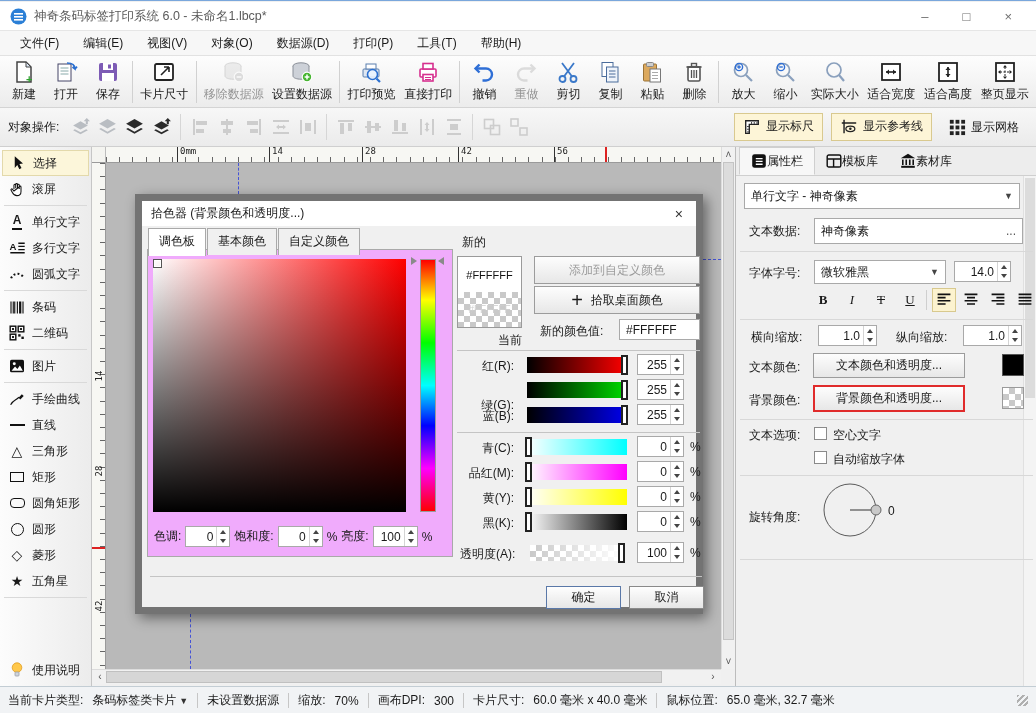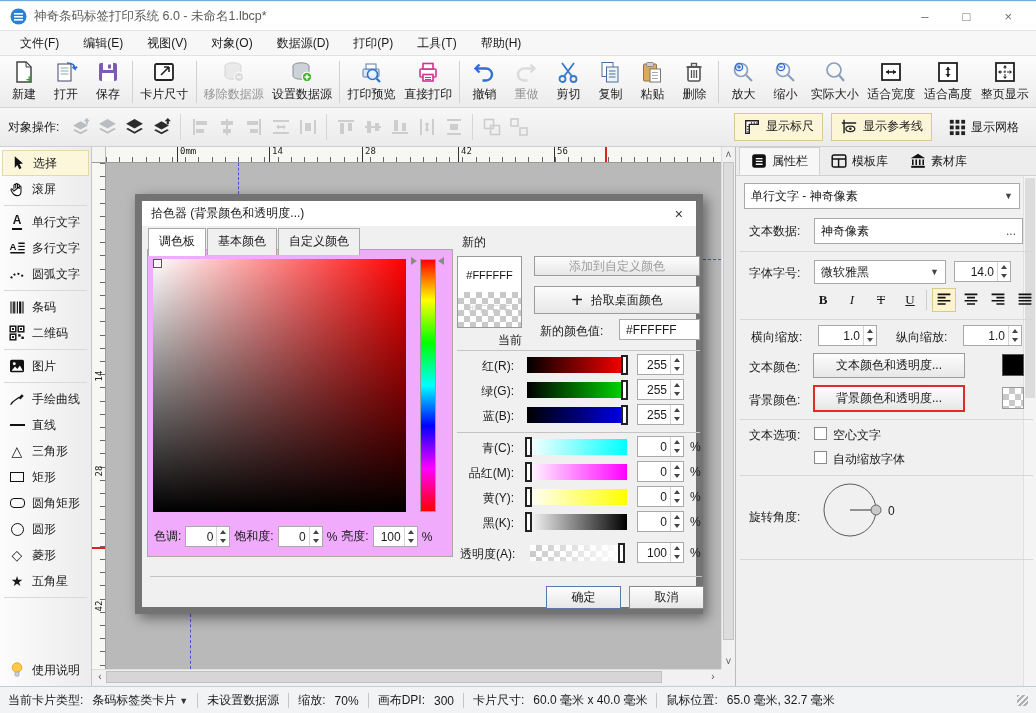--- a/index.html
+++ b/index.html
@@ -92,21 +92,21 @@
 .grad-y{background:linear-gradient(to right,#fff,#ff0)}
 .grad-k{background:linear-gradient(to right,#fff,#000)}
 .grad-a{background-image:linear-gradient(to right,rgba(255,255,255,0),#fff),linear-gradient(45deg,#c9c9c9 25%,transparent 25%,transparent 75%,#c9c9c9 75%),linear-gradient(45deg,#c9c9c9 25%,transparent 25%,transparent 75%,#c9c9c9 75%);background-size:100% 100%,12px 12px,12px 12px;background-position:0 0,0 0,6px 6px;background-color:#fff}
 .handle{position:absolute;top:-2px;width:7px;height:20px;background:#fff;border:2px solid #222}
 .hline{position:absolute;height:1px;background:#c4c4c4}
 .dbtn{position:absolute;width:75px;height:23px;background:linear-gradient(#fefefe,#e6e6e6);border:1px solid #8a8a8a;display:flex;align-items:center;justify-content:center}
 .pct{font-size:12px}
 
 .rpanel{position:absolute;left:735px;top:146px;width:301px;height:539px;background:#f0f0f0;border-left:1px solid #bcbcbc}
 .rtabs{position:absolute;left:0;top:0;width:100%;height:29px;display:flex;background:#ededed;border-bottom:1px solid #cfcfcf;padding-left:3px}
-.rtab{display:flex;align-items:center;gap:5px;padding:0 11px;white-space:nowrap}
+.rtab{display:flex;align-items:center;padding:0 11px;white-space:nowrap}
 .rtab.active{background:#f7f7f7;border:1px solid #cfcfcf;border-bottom:1px solid #f7f7f7}
 .rrow{position:absolute;left:0;width:100%}
 .fld{background:#fff;border:1px solid #a9a9a9;display:flex;align-items:center;padding:0 6px}
 .drop-ar{margin-left:auto;font-size:9px;color:#444}
 .rsep{position:absolute;left:4px;width:293px;height:1px;background:#d8d8d8}
 .fmtbtn{position:absolute;width:24px;height:24px;display:flex;align-items:center;justify-content:center;border:1px solid transparent;font-size:13px}
 .fmtbtn.active{background:#fcf3cf;border-color:#d8c98e}
 .cb{width:13px;height:13px;border:1px solid #8a8a8a;background:#fff;display:inline-block}
 .sw-black{position:absolute;width:22px;height:22px;background:#000;border:1px solid #555}
 .sw-check{position:absolute;width:22px;height:22px;border:1px solid #9a9a9a}
@@ -737,21 +737,21 @@
         <span class="pct">%</span>
       </div>
     </div>
 
     <span class="abs" style="left:320px;top:33px">新的</span>
     <div class="swatch">
       <div class="sw-top">#FFFFFF</div>
       <div class="sw-bot checker">#FFFFFF</div>
     </div>
     <span class="abs" style="left:315px;top:131px;width:65px;text-align:right">当前</span>
-    <div class="btn disabled abs" style="left:392px;top:55px;width:166px;height:20px">添加到自定义颜色</div>
+    <div class="btn disabled abs" style="left:392px;top:55px;width:166px;height:28px">添加到自定义颜色</div>
     <div class="btn abs" style="left:392px;top:85px;width:166px;height:28px;gap:8px">
         <span style="font-size:20px;font-weight:300;line-height:1">+</span>
         <span>拾取桌面颜色</span>
       </div>
     <span class="abs" style="left:398px;top:122px">新的颜色值:</span>
     <div class="fld abs" style="left:477px;top:118px;width:81px;height:21px">
         <span>#FFFFFF</span>
       </div>
     <div class="hline" style="left:315px;top:149px;width:243px"></div>
 
@@ -759,21 +759,21 @@
     <div class="cbar grad-r" style="left:385px;top:156px">
         <span class="handle" style="left:94px"></span>
       </div>
     <span class="spin abs" style="left:495px;top:153px">
         <span class="v" style="width:32px">255</span>
         <span class="ar">
           <i class="up"></i>
           <i class="dn"></i>
         </span>
       </span>
-    <span class="rowlbl" style="left:300px;top:182px">绿(G):</span>
+    <span class="rowlbl" style="left:300px;top:196px">绿(G):</span>
     <div class="cbar grad-g" style="left:385px;top:181px">
         <span class="handle" style="left:94px"></span>
       </div>
     <span class="spin abs" style="left:495px;top:178px">
         <span class="v" style="width:32px">255</span>
         <span class="ar">
           <i class="up"></i>
           <i class="dn"></i>
         </span>
       </span>

